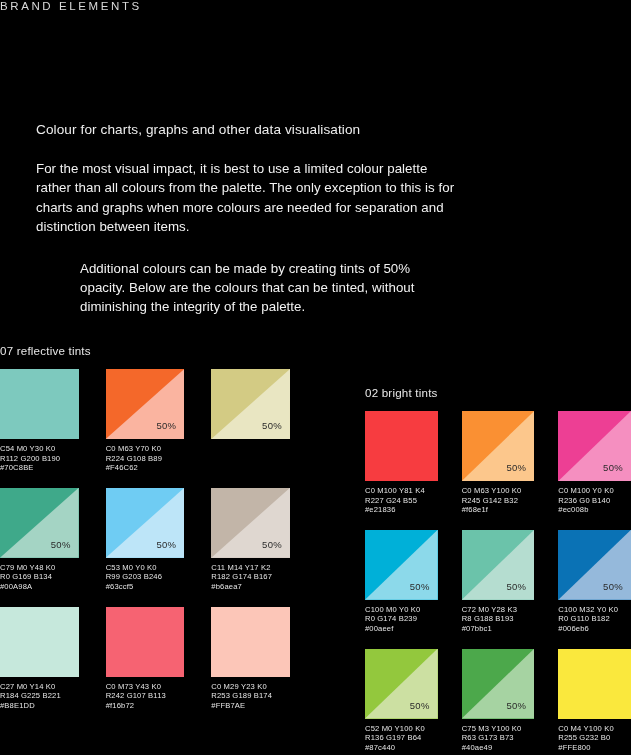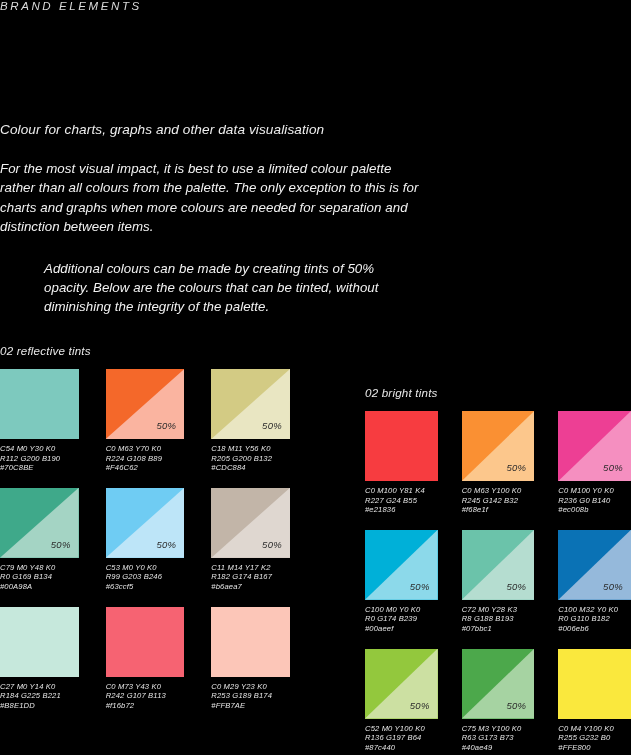--- a/index.html
+++ b/index.html
@@ -1,30 +1,30 @@
 <!DOCTYPE html>
 <html><head>
 <meta charset="utf-8">
 <style>
   html,body{margin:0;padding:0;background:#000;}
   body{
     width:631px;height:755px;overflow:hidden;position:relative;
     font-family:"Liberation Sans","DejaVu Sans",sans-serif;
     color:#ffffff;
   }
-  .page{position:absolute;inset:0;font-style:italic;}
+  .page{position:absolute;inset:0;}
 
   .brand-header{
     position:absolute;left:0;top:0px;
     font-size:11.5px;letter-spacing:2.6px;font-weight:400;
     color:#d9d9d9;
   }
 
   .intro{
-    position:absolute;left:0;top:122px;width:420px;
+    position:absolute;left:0;top:122px;width:420px;padding-left:36px;
   }
   .intro h2{
     margin:0 0 22px 0;font-weight:400;font-size:13.6px;color:#eeeeee;
     letter-spacing:.1px;
   }
   .intro p{
     margin:0 0 22px 0;font-weight:400;font-size:13.3px;line-height:19.4px;
     color:#f2f2f2;letter-spacing:.05px;
   }
   .intro p:last-child{margin-bottom:0;margin-left:44px;}
@@ -71,21 +71,21 @@
 
   <div class="brand-header">BRAND ELEMENTS</div>
 
   <div class="intro">
     <h2>Colour for charts, graphs and other data visualisation</h2>
     <p>For the most visual impact, it is best to use a limited colour palette rather than all colours from the palette. The only exception to this is for charts and graphs when more colours are needed for separation and distinction between items.</p>
     <p>Additional colours can be made by creating tints of 50% opacity. Below are the colours that can be tinted, without diminishing the integrity of the palette.</p>
   </div>
 
   <div class="group reflective">
-    <div class="group-title">02 reflective tints</div>
+    <div class="group-title">07 reflective tints</div>
     <div class="swatch-grid">
         <div class="swatch">
           <div class="chip">
             <div class="base" style="background: rgb(125, 201, 190);"></div>
           </div>
           <div class="codes">
             <div>C54 M0 Y30 K0</div>
             <div>R112 G200 B190</div>
             <div>#70C8BE</div>
           </div>
@@ -101,25 +101,20 @@
             <div>R224 G108 B89</div>
             <div>#F46C62</div>
           </div>
         </div>
         <div class="swatch">
           <div class="chip">
             <div class="base" style="background: rgb(211, 203, 132);"></div>
             <div class="tri" style="background: rgb(233, 230, 194);"></div>
             <div class="pct">50%</div>
           </div>
-          <div class="codes">
-            <div>C18 M11 Y56 K0</div>
-            <div>R205 G200 B132</div>
-            <div>#CDC884</div>
-          </div>
         </div>
         <div class="swatch">
           <div class="chip">
             <div class="base" style="background: rgb(63, 169, 138);"></div>
             <div class="tri" style="background: rgb(164, 212, 196);"></div>
             <div class="pct">50%</div>
           </div>
           <div class="codes">
             <div>C79 M0 Y48 K0</div>
             <div>R0 G169 B134</div>

